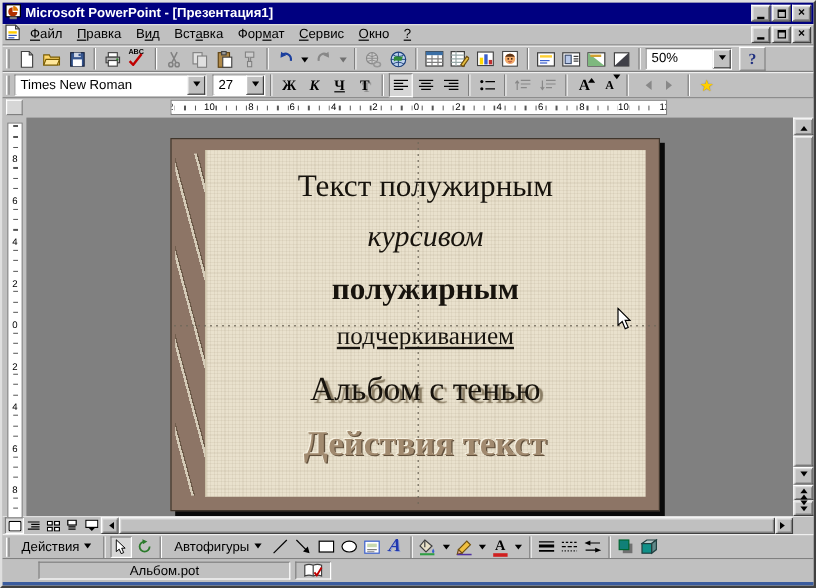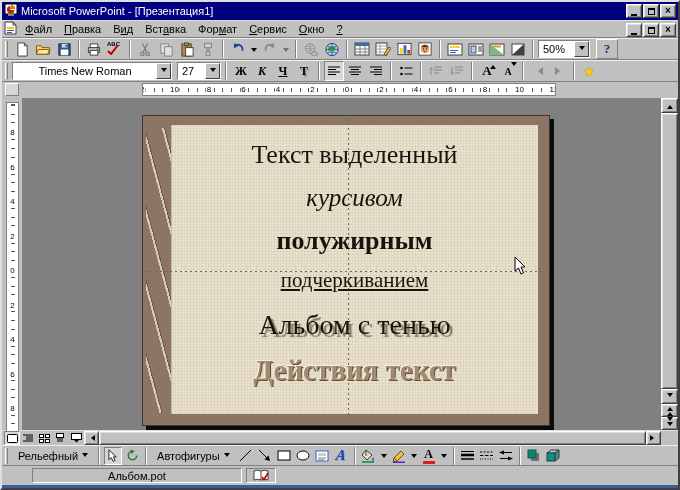--- a/index.html
+++ b/index.html
@@ -3,30 +3,30 @@
 <meta charset="utf-8">
 <style>
   *{box-sizing:border-box;margin:0;padding:0;}
   html,body{width:680px;height:490px;}
   body{font-family:"Liberation Sans",sans-serif;font-size:11px;color:#000;}
   #app{width:680px;height:490px;background:#c0c0c0;position:relative;overflow:hidden;
        border:2px solid;border-color:#dfdfdf #404040 #404040 #dfdfdf;}
 
   
   .titlebar{height:18px;background:#000080;display:flex;align-items:center;padding:1px 2px;gap:3px;}
-  .titlebar .ttl{color:#fff;font-weight:normal;flex:1;white-space:nowrap;overflow:hidden;}
+  .titlebar .ttl{color:#fff;font-weight:bold;flex:1;white-space:nowrap;overflow:hidden;}
   .winbtn{width:16px;height:14px;background:#c0c0c0;border:1px solid;border-color:#fff #404040 #404040 #fff;
           box-shadow:inset 1px 1px 0 #dfdfdf,inset -1px -1px 0 #808080;
           display:flex;align-items:center;justify-content:center;font-size:10px;font-weight:bold;line-height:1;}
   .winbtn .minbar{width:6px;height:2px;background:#000;margin-top:7px;}
   .winbtn .rest{width:7px;height:7px;border:1px solid #000;border-top:2px solid #000;background:#c0c0c0;position:relative;}
   .btnrow{display:flex;gap:1px;}
 
   
-  .menubar{height:18px;display:flex;align-items:flex-end;padding:0 2px;gap:0;
+  .menubar{height:18px;display:flex;align-items:center;padding:0 2px;gap:0;
            border-bottom:1px solid #808080;box-shadow:inset 0 1px 0 #dfdfdf;}
   .menu-item{padding:2px 6px;white-space:nowrap;}
   .docicon{margin-right:2px;}
   .menubar .spacer{flex:1;}
 
   
   .toolbar{display:flex;align-items:center;height:22px;padding:1px 2px;gap:1px;
            border-top:1px solid #efefef;border-bottom:1px solid #808080;}
   .grip{width:3px;height:16px;border-left:1px solid #fff;border-right:1px solid #808080;margin:0 3px 0 1px;}
   .tsep{width:2px;height:18px;border-left:1px solid #808080;border-right:1px solid #fff;margin:0 3px;}
@@ -349,35 +349,35 @@
           <rect x="3" y="2.5" width="9" height="2" fill="#d0a030"></rect>
         </svg>
       </span>
     <span class="tbtn">
         <svg width="14" height="13" viewBox="0 0 14 13">
           <rect x="1" y="1" width="12" height="11" fill="#fff" stroke="#404040"></rect>
           <path d="M13 1 L13 12 L1 12 Z" fill="#404048"></path>
         </svg>
       </span>
     <span class="tsep"></span>
-    <span class="combo" style="width:52px;">
+    <span class="combo" style="width:72px;">
       <span class="cval">50%</span>
       <span class="cbtn">
           <span class="dda"></span>
         </span>
     </span>
     <span style="width:4px;"></span>
     <span class="tbtn" style="border:1px solid;border-color:#fff #808080 #808080 #fff;width:22px;">
       <span style="font-weight:bold;font-size:13px;color:#203080;font-family:'Liberation Serif',serif;">?</span>
     </span>
   </div>
 
   <div class="toolbar">
     <span class="grip"></span>
-    <span class="combo" style="width:160px;text-align:center;">
+    <span class="combo" style="width:160px;">
       <span class="cval">Times New Roman</span>
       <span class="cbtn">
           <span class="dda"></span>
         </span>
     </span>
     <span style="width:3px;"></span>
     <span class="combo" style="width:44px;">
       <span class="cval">27</span>
       <span class="cbtn">
           <span class="dda"></span>
@@ -490,21 +490,21 @@
     </div>
 
     <div class="canvas">
       <div class="slide">
         <div class="wires"></div>
         <div class="holes"></div>
         <div class="paper"></div>
         <div class="guide-v"></div>
         <div class="guide-h"></div>
         <div class="slidetext" id="slidetext">
-            <div class="sline regular">Текст выделенный</div>
+            <div class="sline regular">Текст полужирным</div>
             <div class="sline italic">курсивом</div>
             <div class="sline bold">полужирным</div>
             <div class="sline underline">подчеркиванием</div>
             <div class="sline shadow">Альбом с тенью</div>
             <div class="sline emboss">Действия текст</div>
           </div>
       </div>
     </div>
 
     <div class="vscroll">
@@ -575,21 +575,21 @@
     <span class="hthumb"></span>
     <span class="hsbtn">
         <span class="tri-r" style="margin:0;border-width:3.5px;border-left-width:4.5px;"></span>
       </span>
     <span class="hscorner"></span>
   </div>
 
   <div class="drawbar">
     <span class="grip"></span>
     <span class="menubtn">
-      <span>Рельефный</span>
+      <span>Действия</span>
         <span class="dda" style="margin-top:2px;"></span>
     </span>
     <span class="tsep"></span>
     <span class="tbtn pressed" style="width:18px;height:18px;">
         <svg width="10" height="14" viewBox="0 0 12 17">
           <path d="M1 1 L1 13 L4 10.5 L6 15 L8.5 14 L6.5 9.5 L10 9.5 Z" fill="#fff" stroke="#000"></path>
         </svg>
       </span>
     <span class="tbtn" style="width:18px;height:18px;">
         <svg width="13" height="13" viewBox="0 0 14 14">

